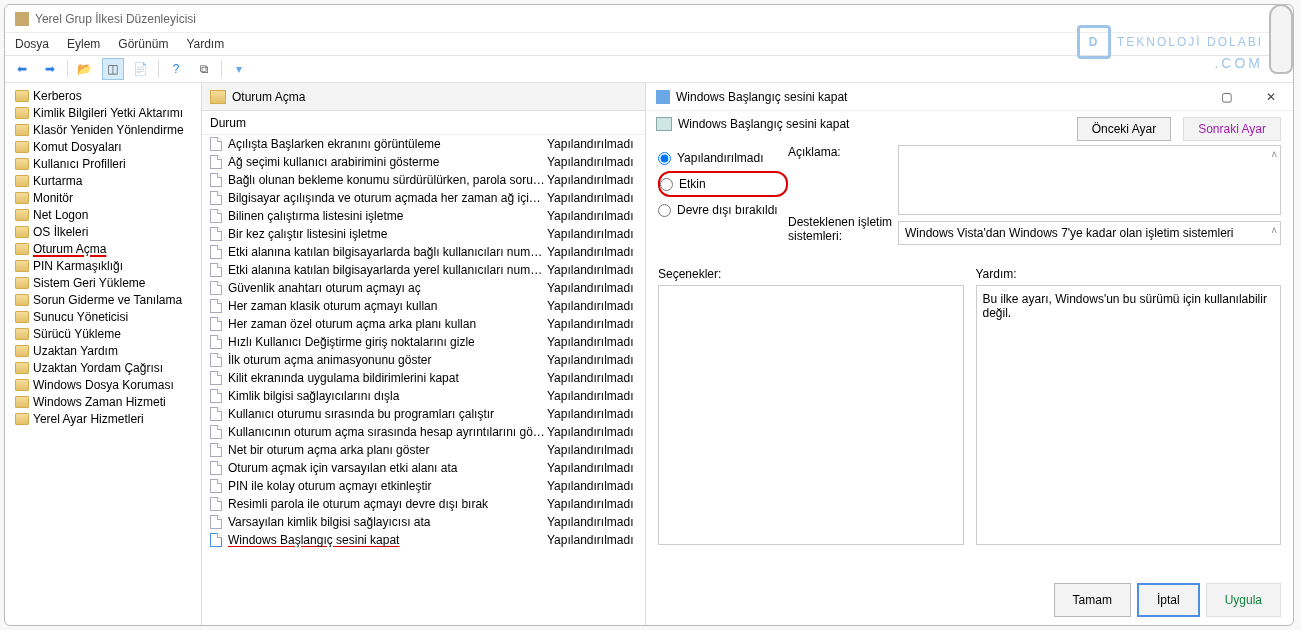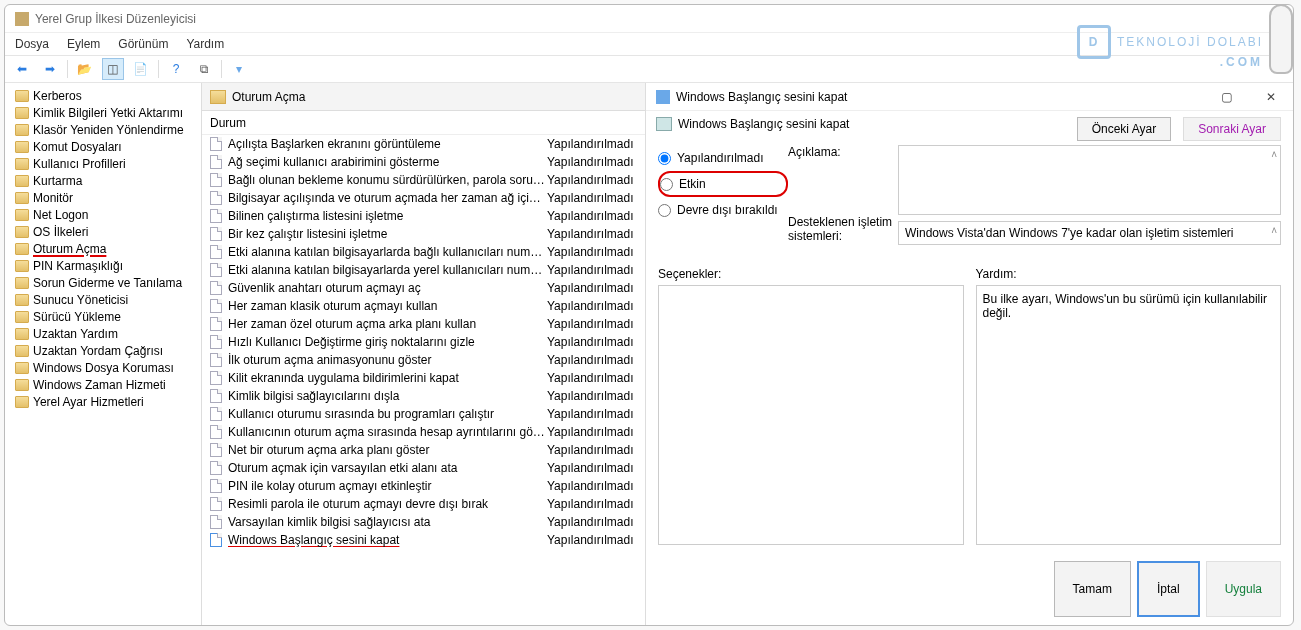--- a/index.html
+++ b/index.html
@@ -62,27 +62,27 @@
 .bigbox .chev, .osbox .chev { position: absolute; right: 3px; top: 3px; color: #888; font-size: 10px; }
 .osbox { border: 1px solid #ccc; height: 24px; padding: 4px 6px; position: relative; }
 
 .row2 { display: flex; gap: 12px; margin-top: 22px; }
 .col-sec { flex: 1; }
 .col-yard { flex: 1; }
 .sec-label { margin-bottom: 4px; }
 .bigarea { border: 1px solid #ccc; height: 260px; padding: 6px; }
 
 .dlg-footer { position: absolute; right: 12px; bottom: 8px; display: flex; gap: 6px; }
-.dlg-btn { padding: 19px 18px; border: 1px solid #b8b8b8; background: #f3f3f3; }
+.dlg-btn { padding: 8px 18px; border: 1px solid #b8b8b8; background: #f3f3f3; }
 .dlg-btn.primary { border: 2px solid #4a90e2; }
 .dlg-btn.disabled { color: #15803d; border-color: #e0e0e0; }
 
 .watermark { position: absolute; right: 30px; top: 20px; color: #9fc6e8; font-size: 28px; font-weight: 400; letter-spacing: 2px; font-family: Arial, sans-serif; display: flex; align-items: center; gap: 6px; pointer-events: none; }
 .watermark .logo { width: 34px; height: 34px; border: 3px solid #9fc6e8; border-radius: 4px; display: flex; align-items: center; justify-content: center; font-weight: bold; }
-.watermark .sub { position: absolute; right: 0; top: 30px; font-size: 12px; letter-spacing: 3px; font-weight: bold; }
+.watermark .sub { position: absolute; right: 0; top: 30px; font-size: 14px; letter-spacing: 3px; }
 
 .clip { position: absolute; right: 8px; top: 4px; width: 24px; height: 70px; border: 2px solid #bbb; border-radius: 12px 12px 8px 8px; background: #f4f4f4; pointer-events: none; }
 </style>
 </head>
 <body>
 
 <div class="window">
   <div class="titlebar">
     <span class="ico"></span>
     <span>Yerel Grup İlkesi Düzenleyicisi</span>
@@ -147,20 +147,24 @@
           <span class="folder-ico"></span>
           <span>OS İlkeleri</span>
         </div>
         <div class="tree-item highlight">
           <span class="folder-ico"></span>
           <span>Oturum Açma</span>
         </div>
         <div class="tree-item">
           <span class="folder-ico"></span>
           <span>PIN Karmaşıklığı</span>
+        </div>
+        <div class="tree-item">
+          <span class="folder-ico"></span>
+          <span>Sistem Geri Yükleme</span>
         </div>
         <div class="tree-item">
           <span class="folder-ico"></span>
           <span>Sorun Giderme ve Tanılama</span>
         </div>
         <div class="tree-item">
           <span class="folder-ico"></span>
           <span>Sunucu Yöneticisi</span>
         </div>
         <div class="tree-item">

